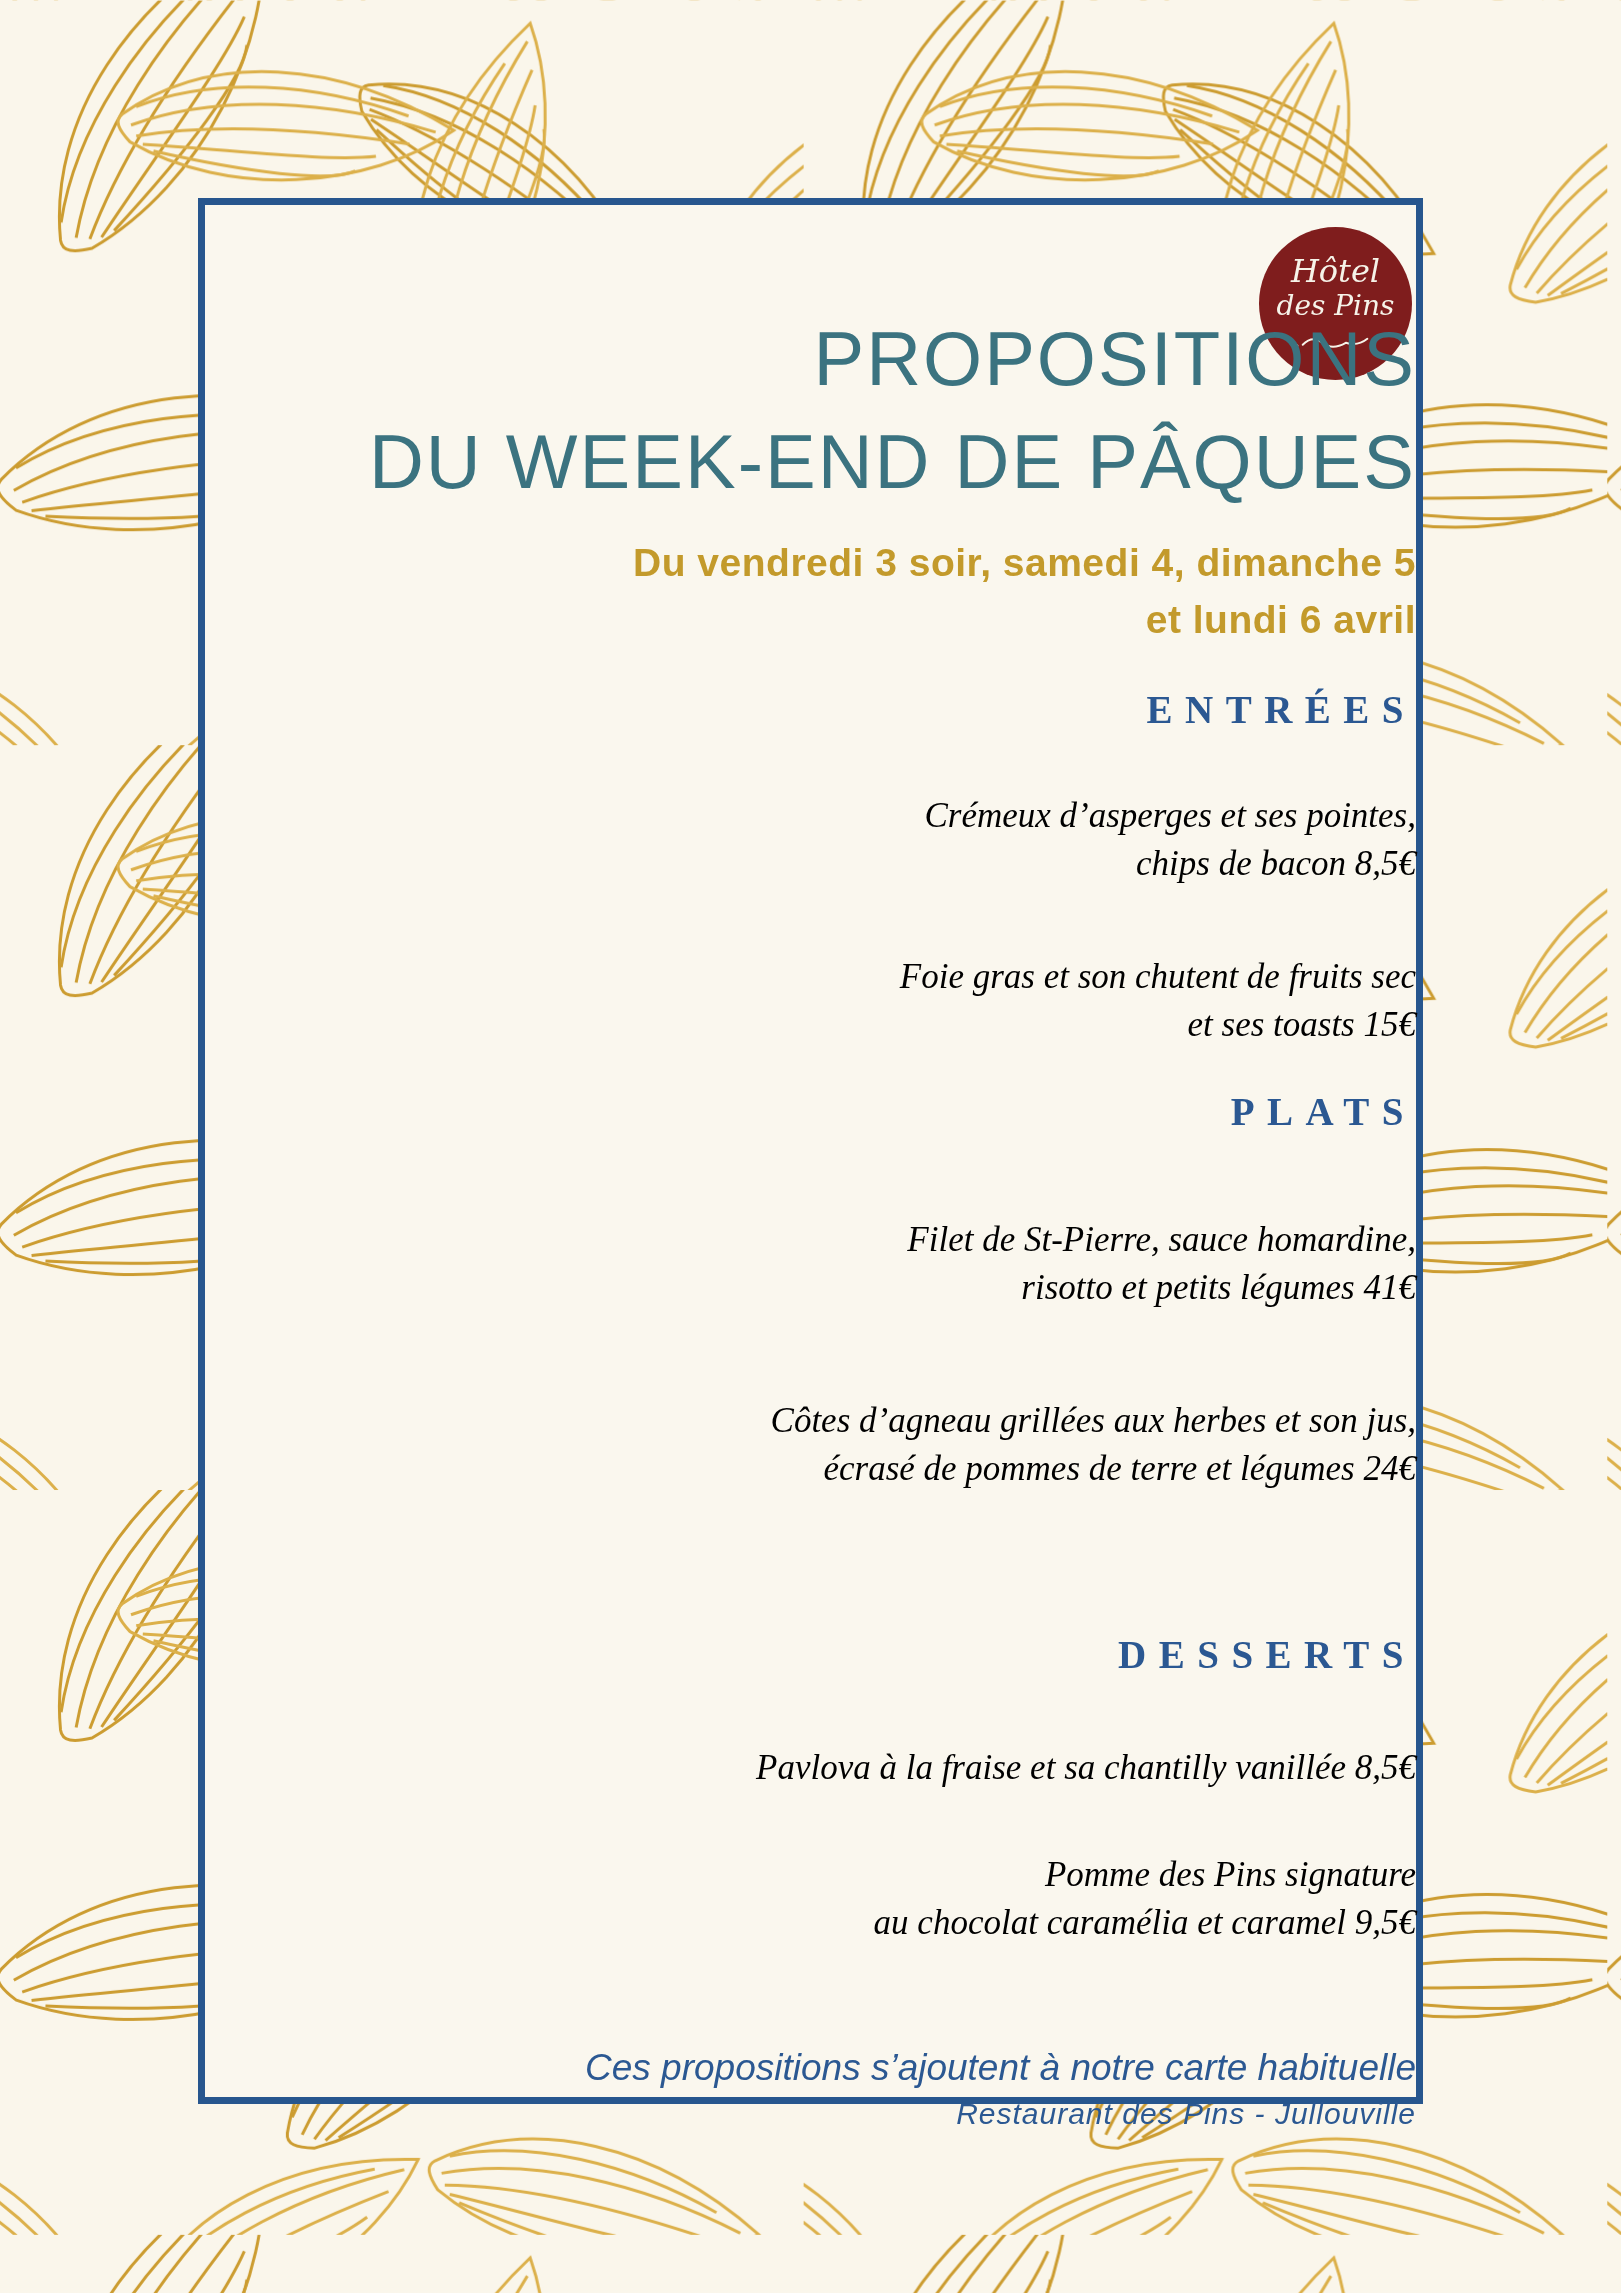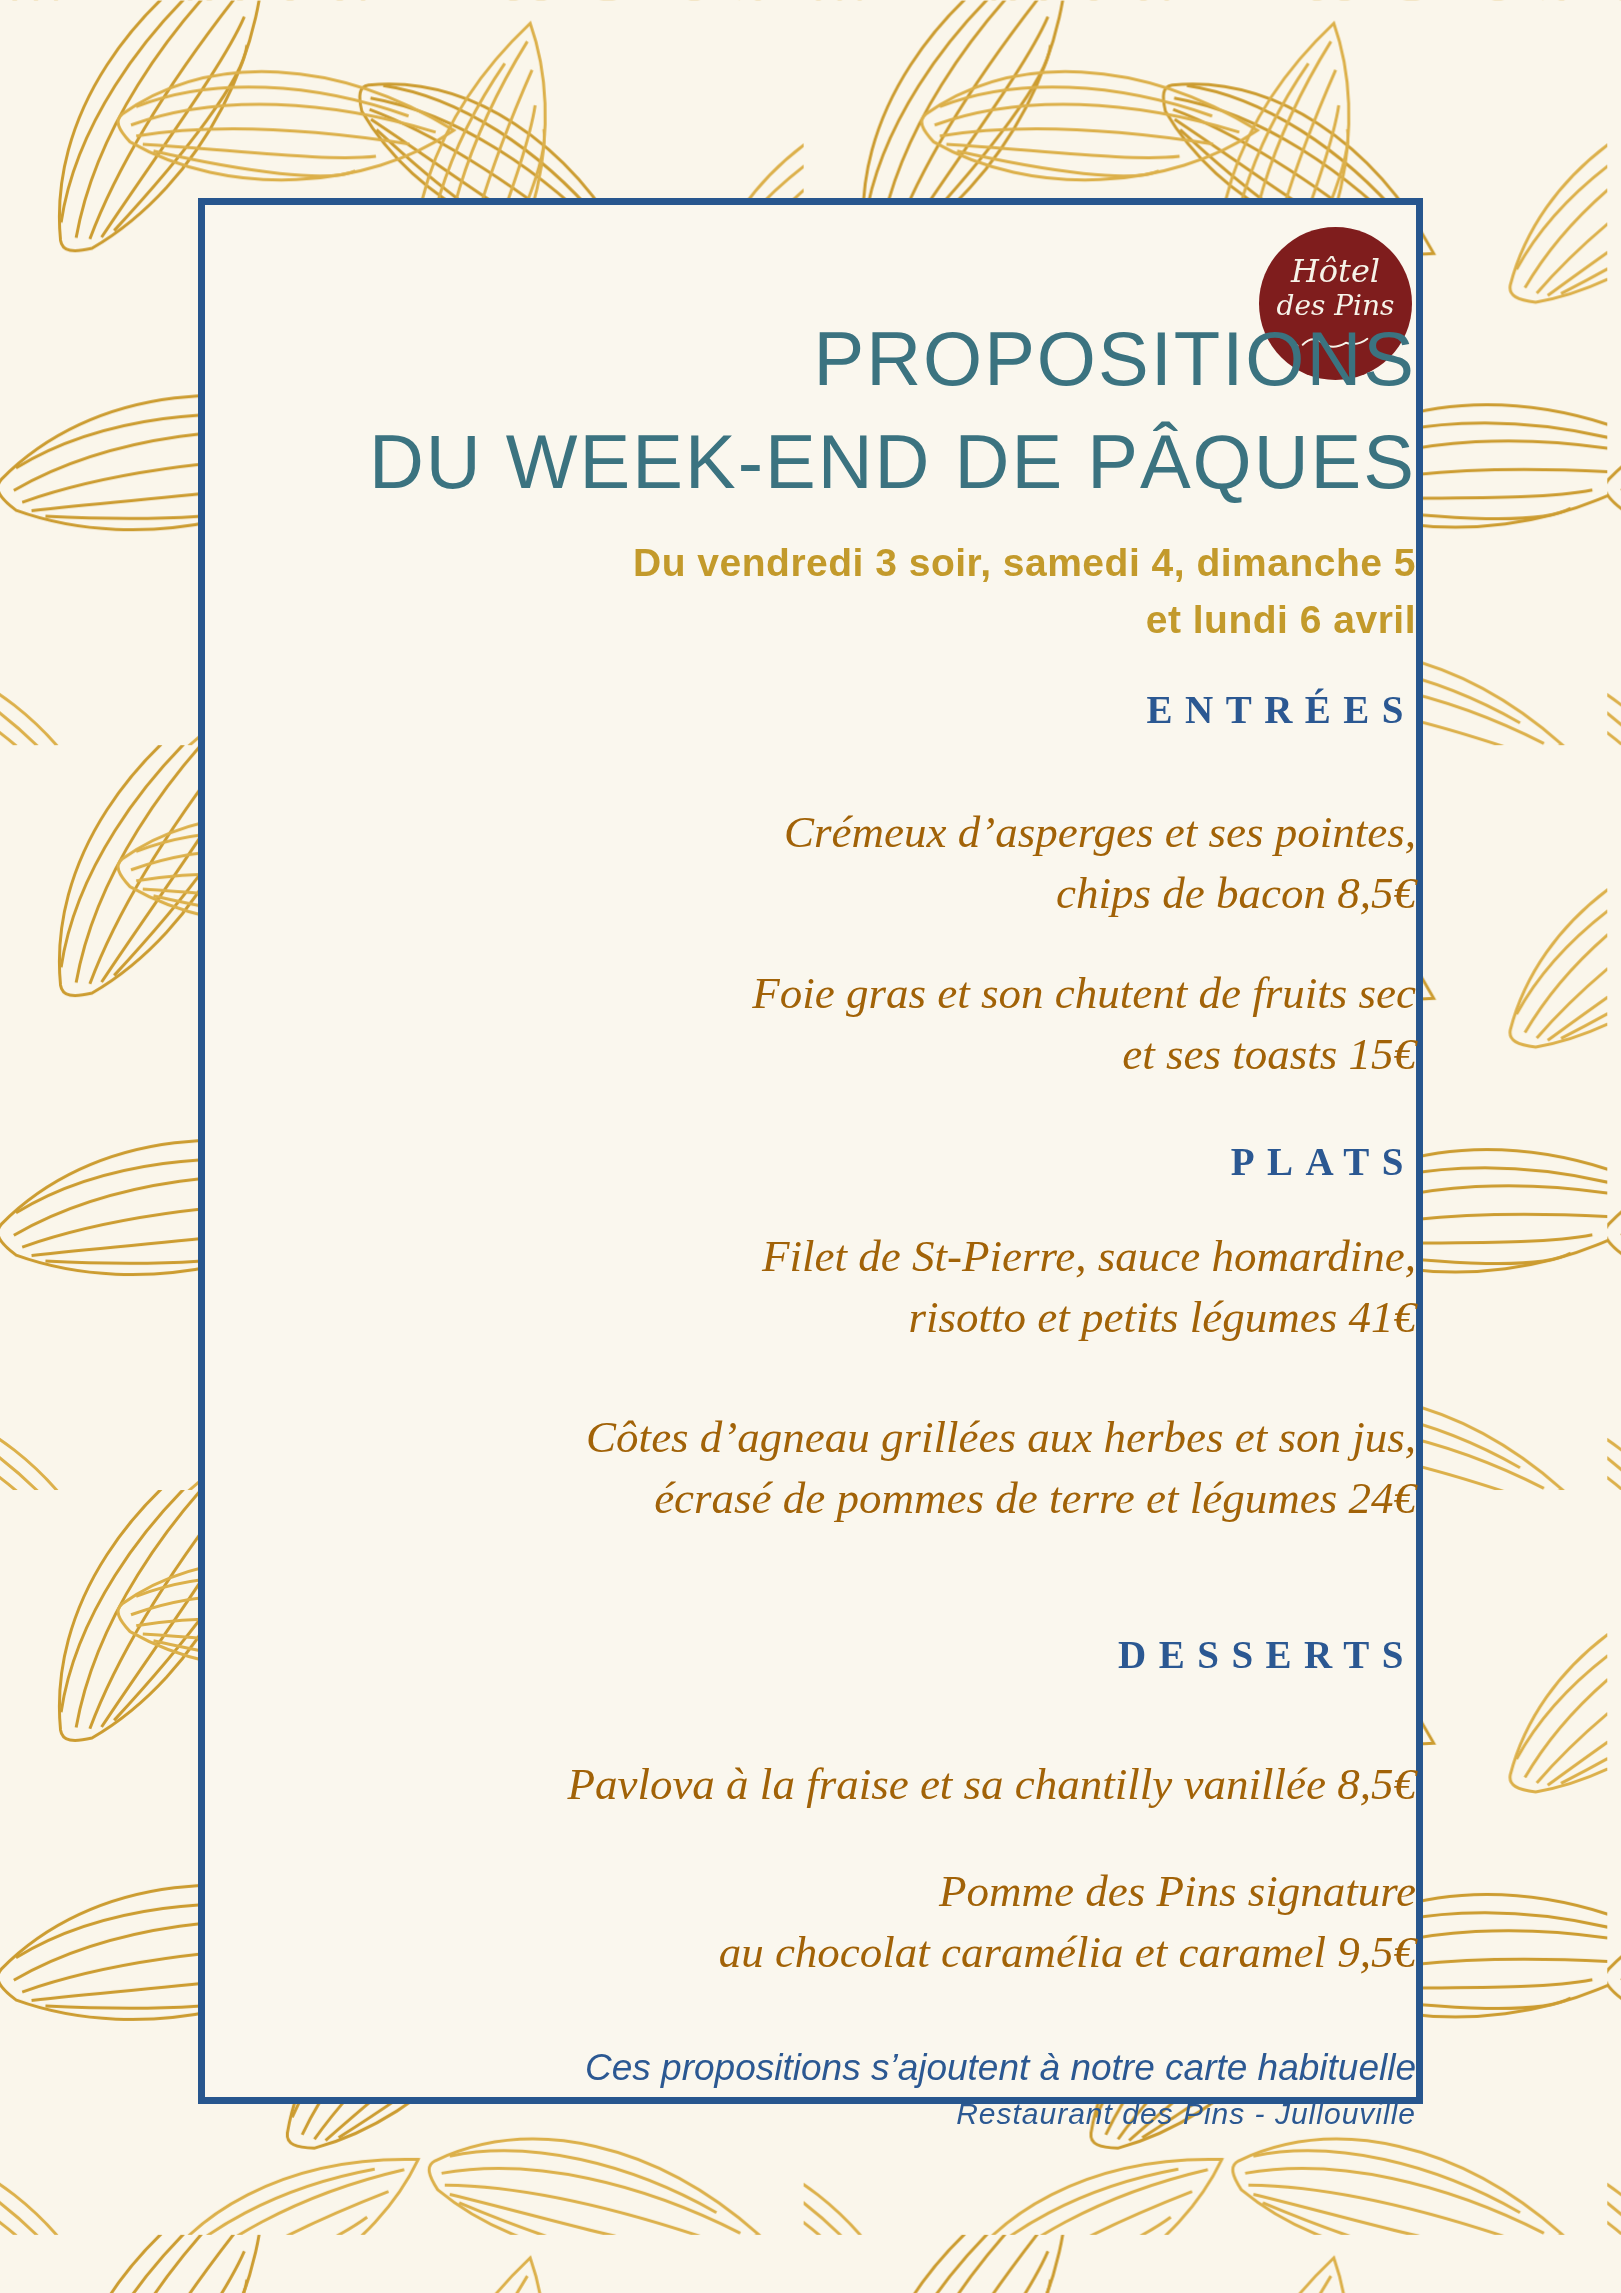--- a/index.html
+++ b/index.html
@@ -27,26 +27,26 @@
     font-size:39px;font-weight:600;line-height:1.45;letter-spacing:0.5px;
     color:#c39a2b;
     margin-top:48px;
   }
   .heading{
     font-family:"Liberation Serif","DejaVu Serif",serif;font-weight:700;
     font-size:39px;color:#2b5892;
     letter-spacing:.32em;text-indent:.32em;
   }
   .h-entrees{top:450px}
-  .h-plats{top:902px}
+  .h-plats{top:852px}
   .h-desserts{top:1395px}
 
   .item{
     font-family:"Liberation Serif","DejaVu Serif",serif;font-style:italic;font-weight:500;
-    font-size:45px;line-height:1.36;color:#a16207;
+    font-size:35px;line-height:1.36;color:#000000;
   }
   .i-e1{top:552px}
   .i-e2{top:713px}
   .i-p1{top:976px}
   .i-p2{top:1157px}
   .i-d1{top:1504px}
   .i-d2{top:1611px}
 
   .footer{
     top:1800px;

